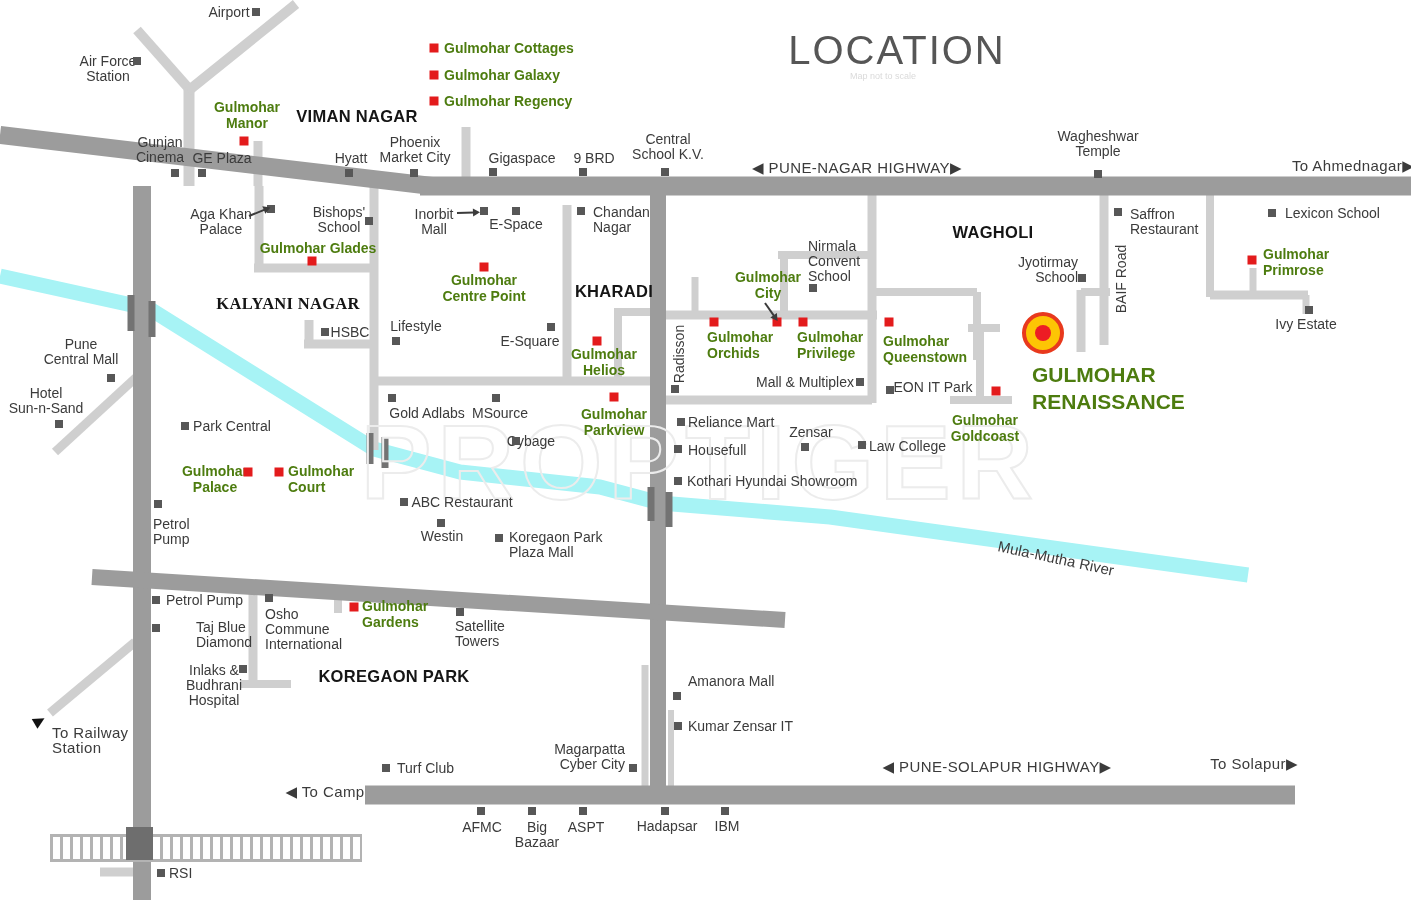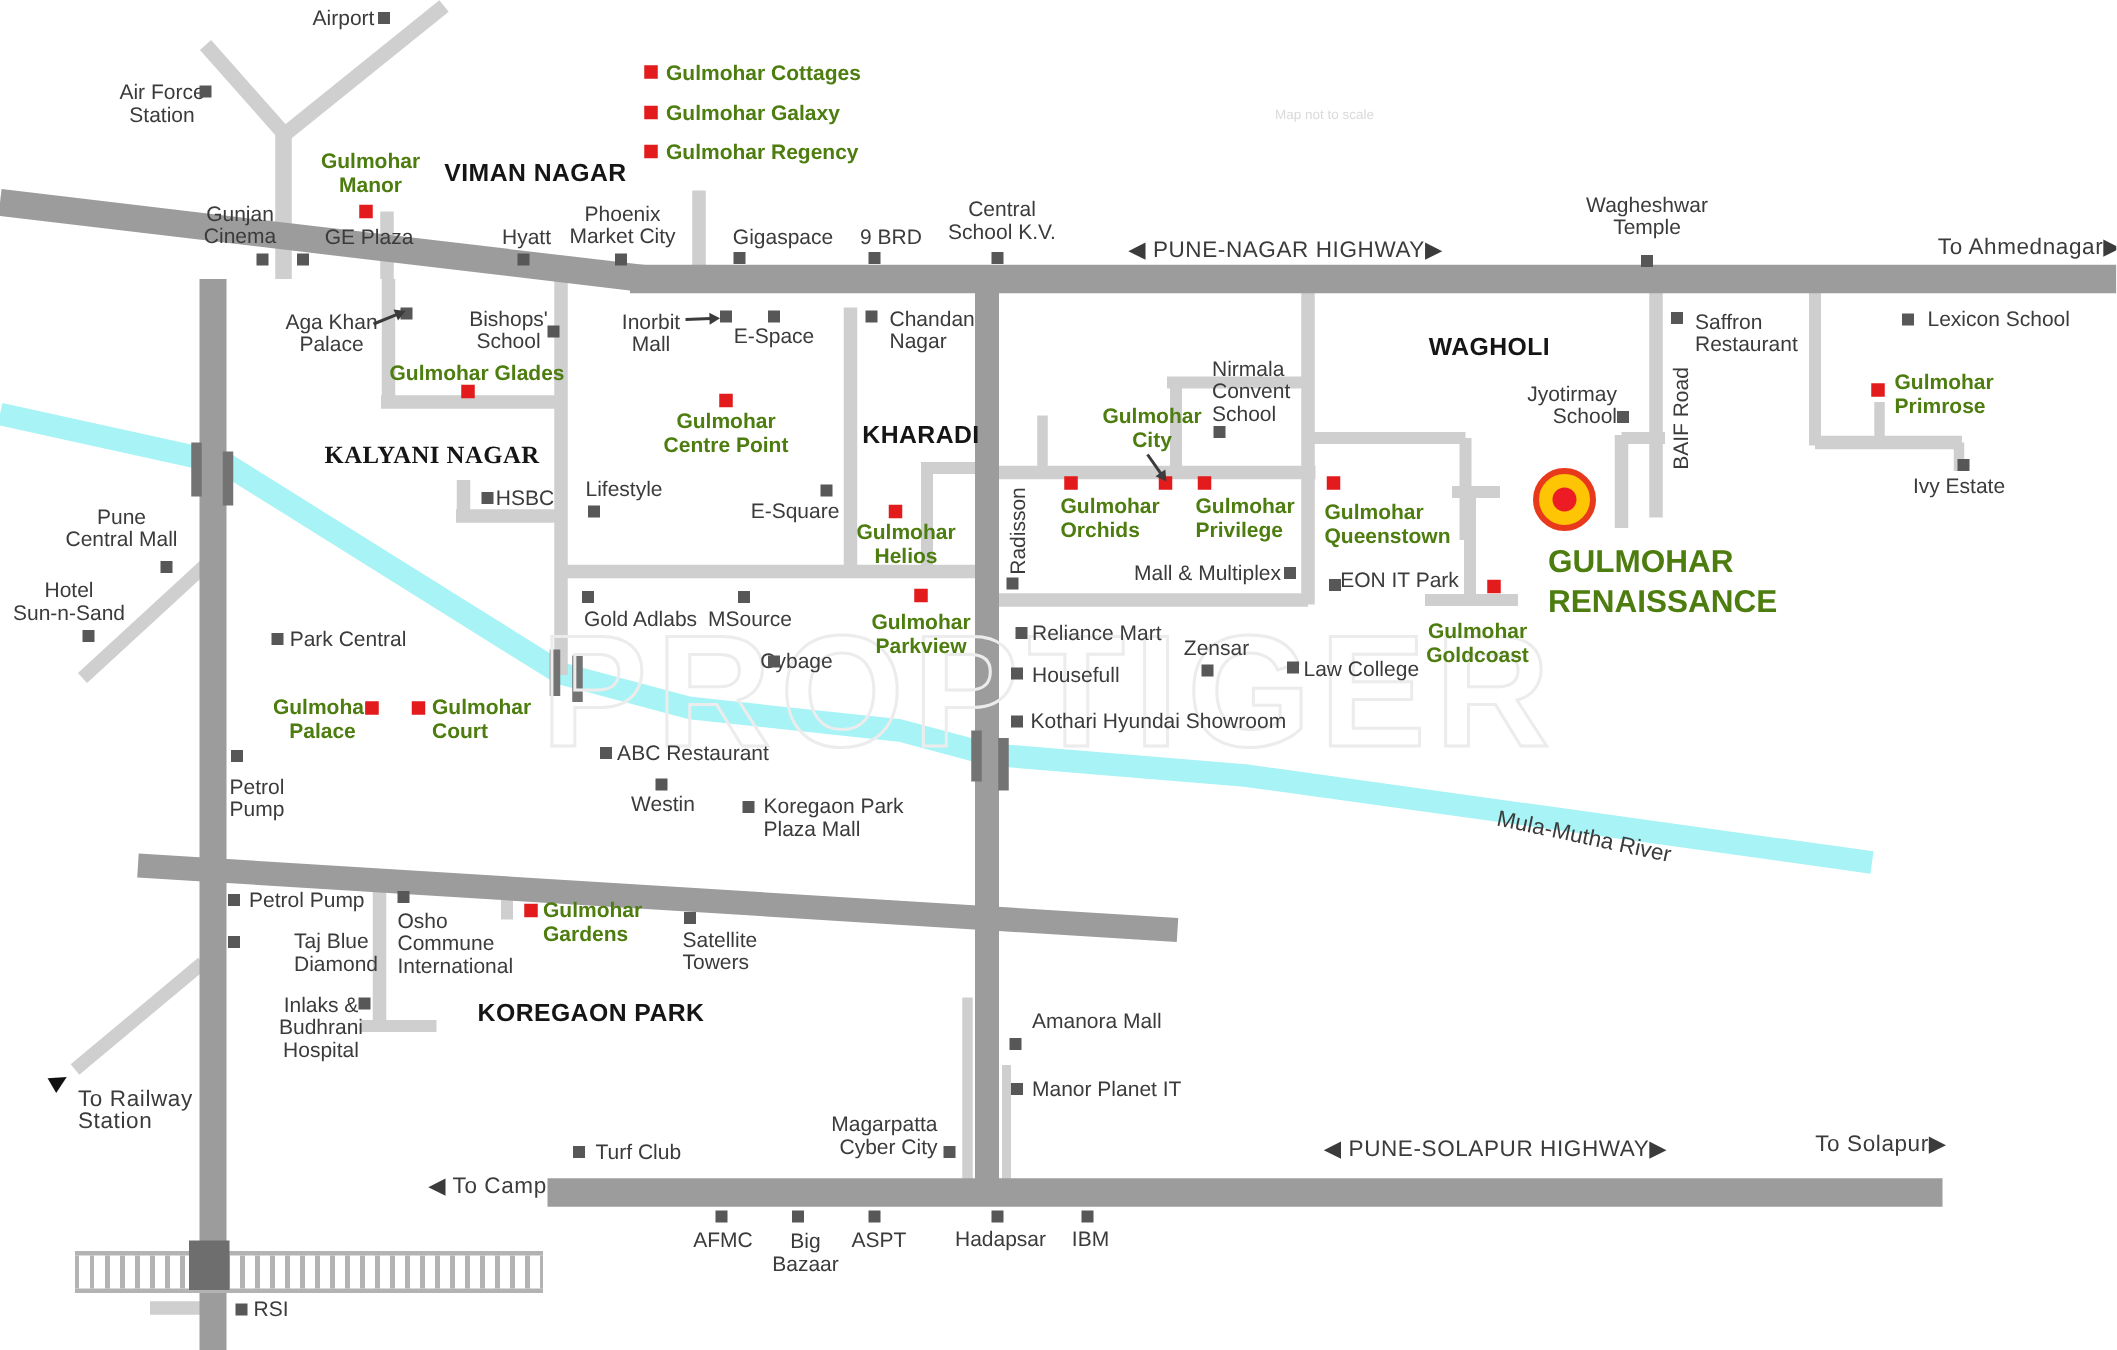--- a/index.html
+++ b/index.html
@@ -108,20 +108,21 @@
       <line x1="651" y1="487" x2="651" y2="521"></line>
       <line x1="669" y1="492" x2="669" y2="527"></line>
     </g>
   </svg>
 
   <div id="railway"></div>
   <div id="railway-crossing"></div>
 
   <div id="watermark">PROPTIGER</div>
 
+  <div id="location-title">LOCATION</div>
   <div id="location-subtitle">Map not to scale</div>
 
   <div id="labels-layer">
       <div class="lbl area align-center" style="left: 357px; top: 116px;">
         <div>VIMAN NAGAR</div>
       </div>
       <div class="lbl area align-center" style="left: 288px; top: 303px; font-family: Liberation Serif, serif;">
         <div>KALYANI NAGAR</div>
       </div>
       <div class="lbl area align-center" style="left: 614px; top: 291px;">
@@ -140,21 +141,21 @@
       <div class="lbl  align-center" style="left: 108px; top: 69px;">
         <div>Air Force</div>
         <div>Station</div>
       </div>
       <div class="marker" style="left: 137px; top: 61px;"></div>
       <div class="lbl  align-center" style="left: 160px; top: 150px;">
         <div>Gunjan</div>
         <div>Cinema</div>
       </div>
       <div class="marker" style="left: 175px; top: 173px;"></div>
-      <div class="lbl  align-center" style="left: 222px; top: 158px; margin-left: 24px;">
+      <div class="lbl  align-center" style="left: 222px; top: 158px;">
         <div>GE Plaza</div>
       </div>
       <div class="marker" style="left: 202px; top: 173px;"></div>
       <div class="lbl  align-center" style="left: 351px; top: 158px;">
         <div>Hyatt</div>
       </div>
       <div class="marker" style="left: 349px; top: 173px;"></div>
       <div class="lbl  align-center" style="left: 415px; top: 150px;">
         <div>Phoenix</div>
         <div>Market City</div>
@@ -344,21 +345,21 @@
         <div>Inlaks &amp;</div>
         <div>Budhrani</div>
         <div>Hospital</div>
       </div>
       <div class="marker" style="left: 243px; top: 669px;"></div>
       <div class="lbl  align-left" style="left: 688px; top: 681px;">
         <div>Amanora Mall</div>
       </div>
       <div class="marker" style="left: 677px; top: 696px;"></div>
       <div class="lbl  align-left" style="left: 688px; top: 726px;">
-        <div>Manor Planet IT</div>
+        <div>Kumar Zensar IT</div>
       </div>
       <div class="marker" style="left: 678px; top: 726px;"></div>
       <div class="lbl  align-left" style="left: 397px; top: 768px;">
         <div>Turf Club</div>
       </div>
       <div class="marker" style="left: 386px; top: 768px;"></div>
       <div class="lbl  align-right" style="left: 625px; top: 757px;">
         <div>Magarpatta</div>
         <div>Cyber City</div>
       </div>

